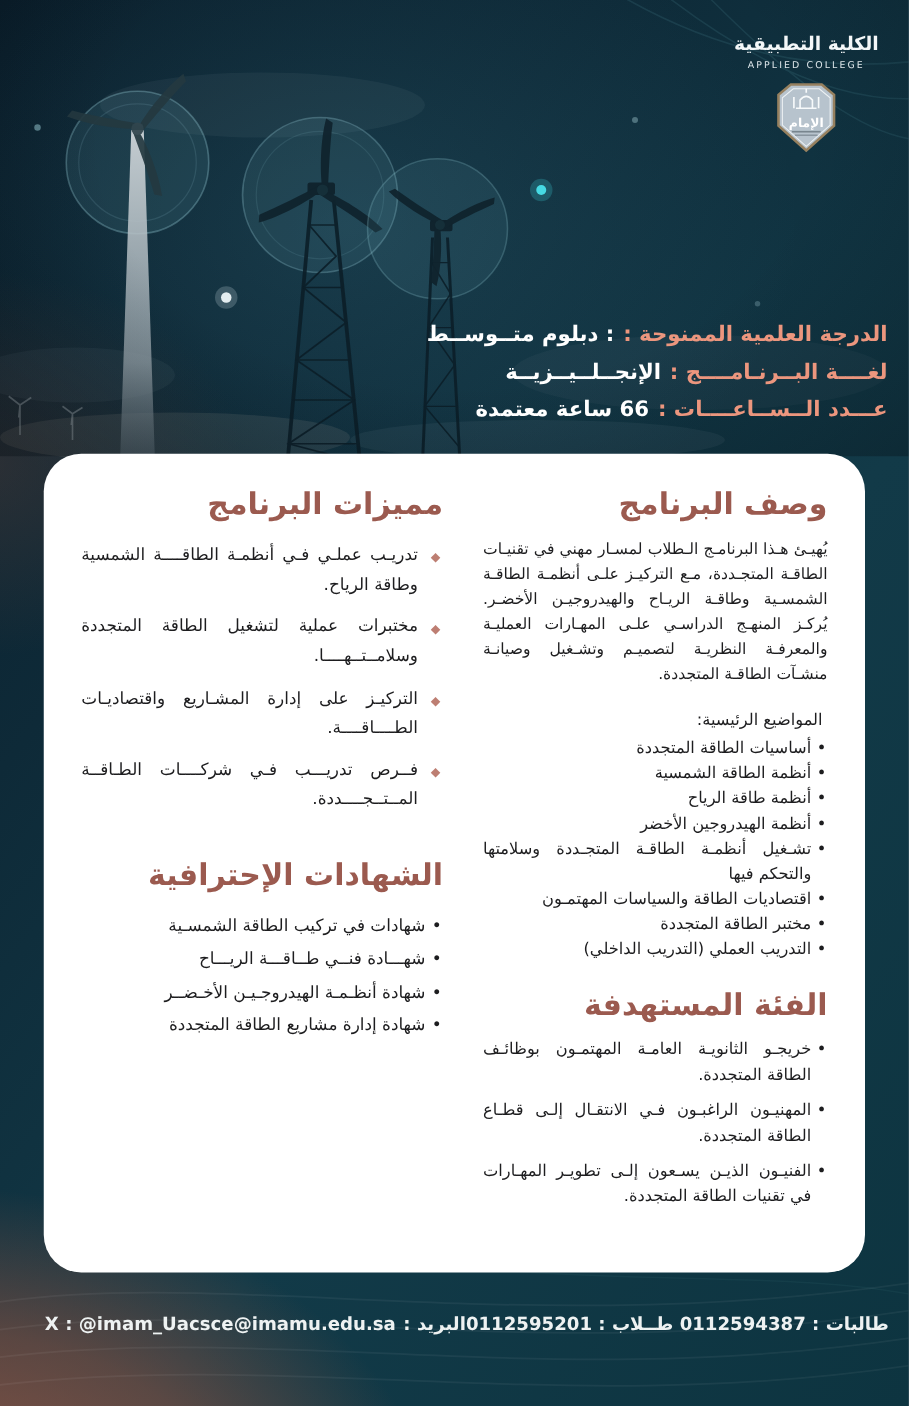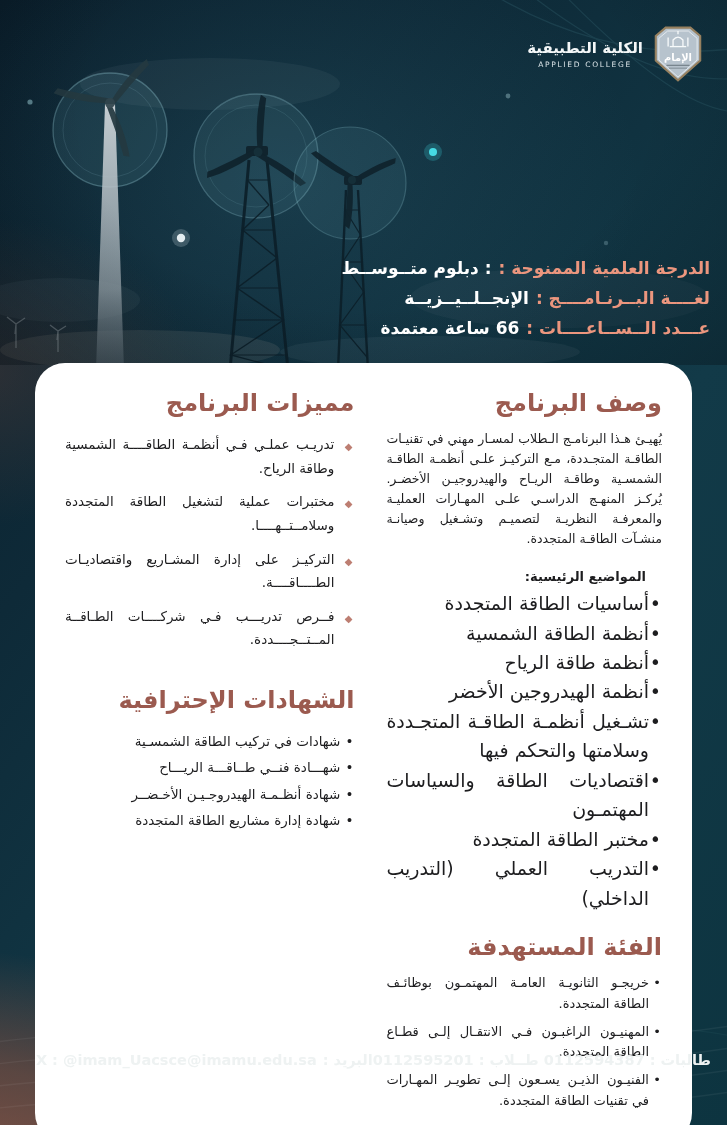--- a/index.html
+++ b/index.html
@@ -23,21 +23,21 @@
   .vignette {
     position: absolute; top: 0; left: 0; width: 727px; height: 365px;
     background: radial-gradient(ellipse at 50% 32%, rgba(0,0,0,0) 55%, rgba(4,12,18,0.35) 100%);
     pointer-events: none;
   }
   .footer-art { position: absolute; bottom: 0; left: 0; }
 
   
   .logo-block {
     position: absolute; top: 26px; right: 24px;
-    display: flex; align-items: center; gap: 10px; direction: ltr;
+    display: flex; align-items: center; gap: 10px; direction: ltr; flex-direction: column;
   }
   .logo-text { display: flex; flex-direction: column; align-items: center; }
   .college-ar { font-size: 15px; font-weight: bold; color: #f4f7f8; white-space: nowrap; }
   .college-en { font-size: 7.5px; letter-spacing: 1.7px; color: #dde6ea; margin-top: 3px; white-space: nowrap; }
 
   
   .title {
     position: absolute; top: 86px; right: 28px;
     direction: rtl; text-align: right;
     color: #ffffff; font-size: 50px; font-weight: bold; line-height: 1.45;
@@ -60,23 +60,23 @@
     display: grid; grid-template-columns: 1fr 1.05fr; column-gap: 32px;
     color: #1d1d1f;
   }
   .section-heading {
     font-size: 24px; font-weight: bold; color: #9b5a4f;
     margin: 0 0 12px;
   }
   .desc-paragraph {
     font-size: 12.5px; line-height: 1.6; text-align: justify; margin: 0 0 18px;
   }
-  .topics-label { font-size: 13px; line-height: 1.55; margin: 0 16px 2px; font-weight: bold; }
+  .topics-label { font-size: 13px; line-height: 1.55; margin: 0 4px 2px; }
   .topic {
-    font-size: 19px; line-height: 1.55;
+    font-size: 13px; line-height: 1.55;
     padding-right: 13px; position: relative; text-align: justify;
   }
   .topic::before, .cert-item::before, .target-item::before {
     content: "\2022"; position: absolute; right: 1px; top: 0; color: #1d1d1f;
   }
   .target-heading { margin-top: 20px; }
   .target-item {
     font-size: 13px; line-height: 1.6; margin-bottom: 7px;
     padding-right: 13px; position: relative; text-align: justify;
   }

